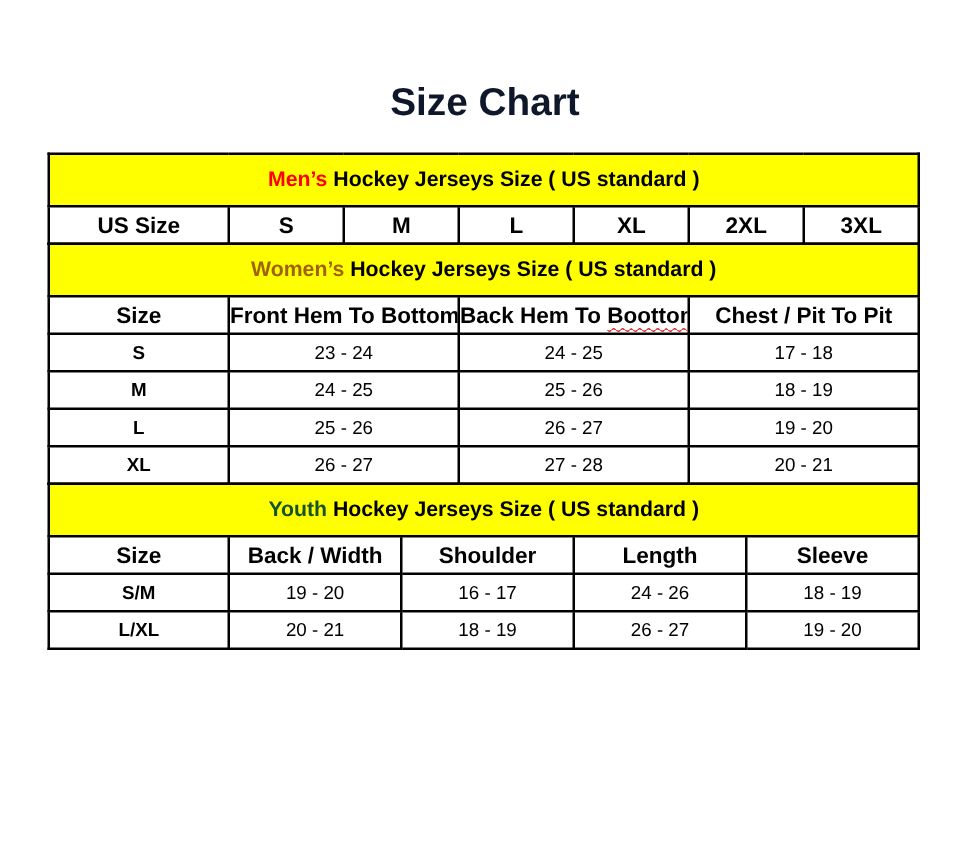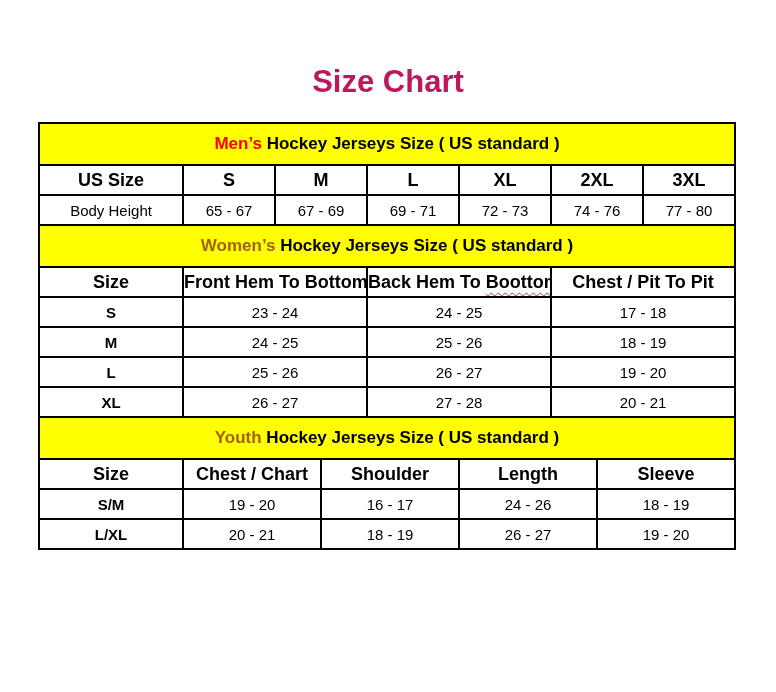--- a/index.html
+++ b/index.html
@@ -76,21 +76,21 @@
     text-decoration-style: wavy;
     text-decoration-thickness: 1px;
     text-underline-offset: 4px;
     margin-top: 29px;
   }
 </style>
 </head>
 <body>
 
 <div class="sheet">
-  <h1 class="title" style="color: #be185d;">Size Chart</h1>
+  <h1 class="title" style="color: #0f172a;">Size Chart</h1>
   <div class="tables" id="tables">
       <table class="size-table">
         <colgroup>
           <col class="first">
           <col>
           <col>
           <col>
           <col>
           <col>
           <col>
@@ -100,29 +100,20 @@
             <th colspan="7" style="background: rgb(255, 255, 0);"><span style="color: rgb(255, 0, 0);">Men’s</span> Hockey Jerseys Size ( US standard )</th>
           </tr>
           <tr class="cols">
             <th>US Size</th>
             <th>S</th>
             <th>M</th>
             <th>L</th>
             <th>XL</th>
             <th>2XL</th>
             <th>3XL</th>
-          </tr>
-          <tr class="data">
-            <td class="rowlabel">Body Height</td>
-            <td>65 - 67</td>
-            <td>67 - 69</td>
-            <td>69 - 71</td>
-            <td>72 - 73</td>
-            <td>74 - 76</td>
-            <td>77 - 80</td>
           </tr>
         </tbody>
       </table>
       <table class="size-table">
         <colgroup>
           <col class="first">
           <col>
           <col>
           <col>
         </colgroup>
@@ -165,25 +156,25 @@
       <table class="size-table">
         <colgroup>
           <col class="first">
           <col>
           <col>
           <col>
           <col>
         </colgroup>
         <tbody>
           <tr class="section">
-            <th colspan="5" style="background: rgb(255, 255, 0);"><span style="color: #a16207;">Youth</span> Hockey Jerseys Size ( US standard )</th>
+            <th colspan="5" style="background: rgb(255, 255, 0);"><span style="color: #14532d;">Youth</span> Hockey Jerseys Size ( US standard )</th>
           </tr>
           <tr class="cols">
             <th>Size</th>
-            <th>Chest / Chart</th>
+            <th>Back / Width</th>
             <th>Shoulder</th>
             <th>Length</th>
             <th>Sleeve</th>
           </tr>
           <tr class="data">
             <td class="rowlabel bold">S/M</td>
             <td>19 - 20</td>
             <td>16 - 17</td>
             <td>24 - 26</td>
             <td>18 - 19</td>

